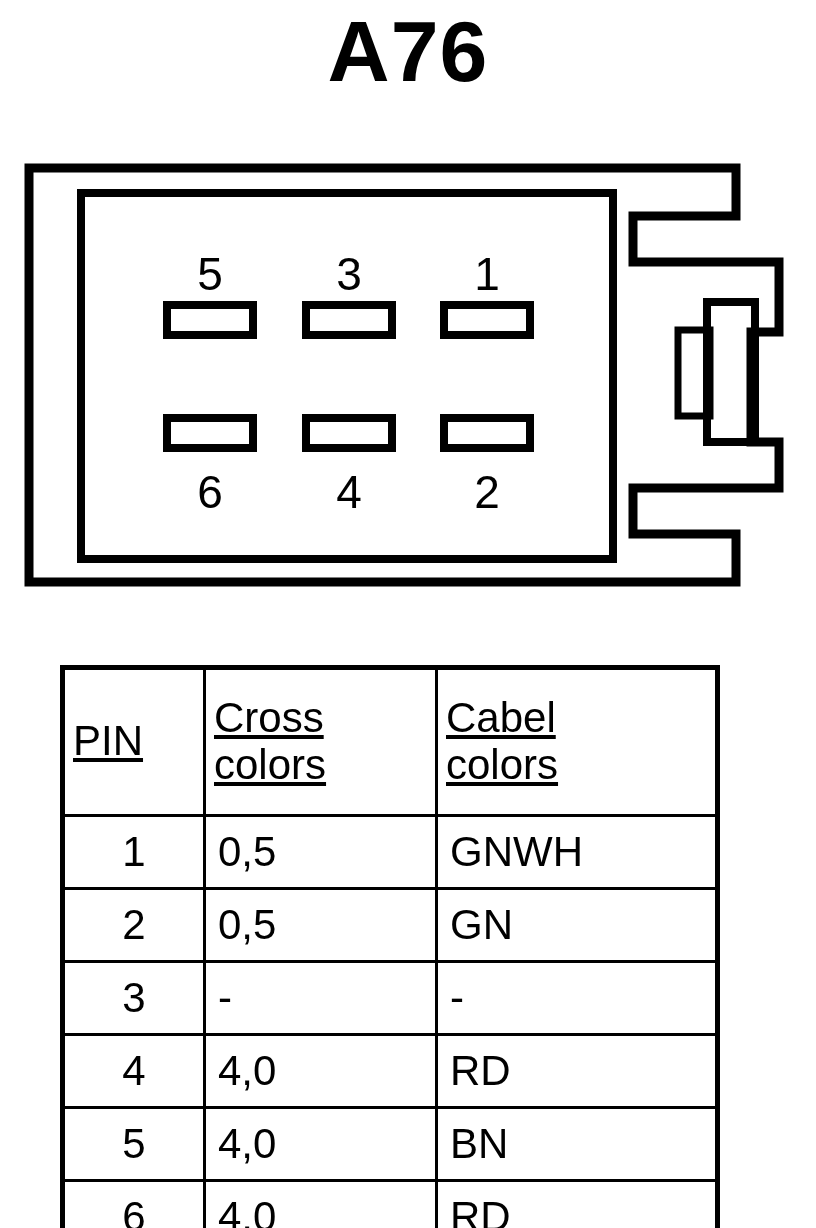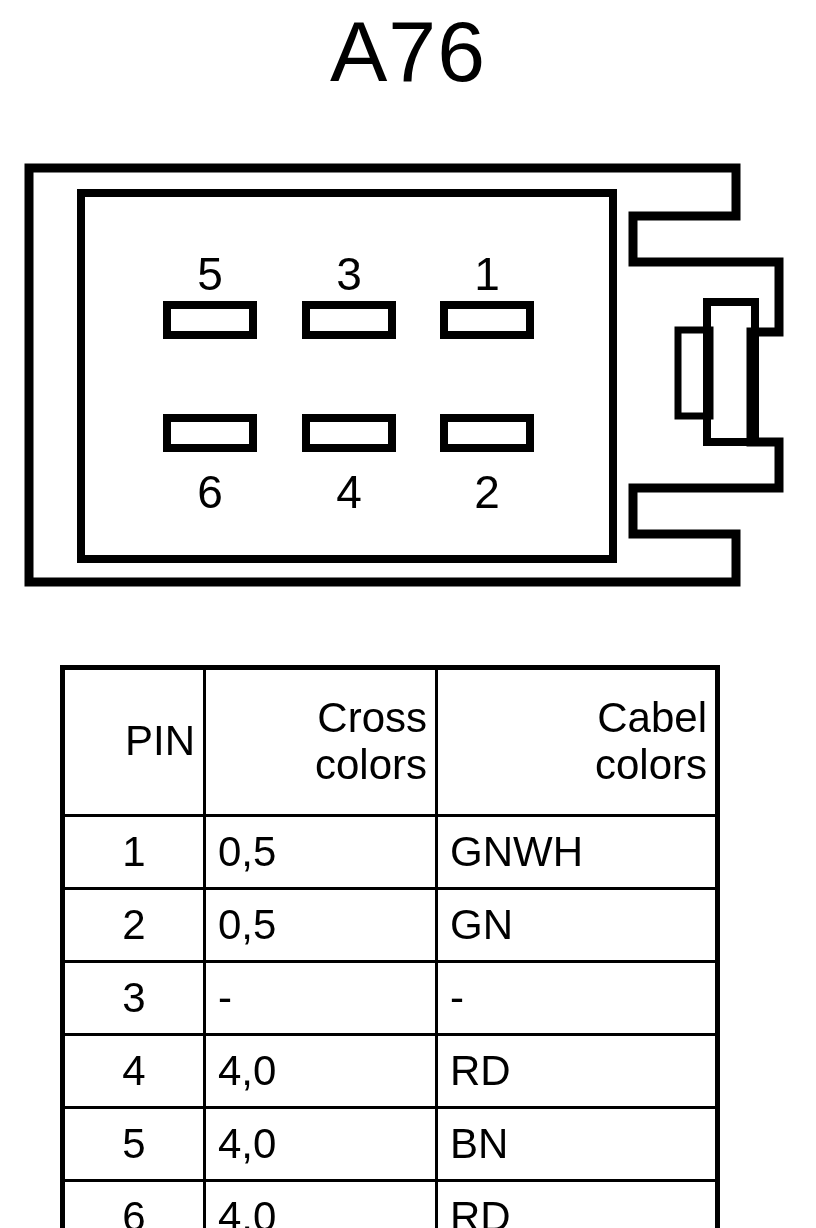--- a/index.html
+++ b/index.html
@@ -18,21 +18,21 @@
   }
 
   
   #title {
     position: absolute;
     left: 0;
     top: 8px;
     width: 816px;
     text-align: center;
     font-size: 86px;
-    font-weight: normal;
+    font-weight: bold;
     letter-spacing: 1px;
     line-height: 1;
     font-family: "Liberation Sans", sans-serif;
   }
 
   
   #connector-figure {
     position: absolute;
     left: 0;
     top: 150px;
@@ -70,25 +70,26 @@
   table#pin-table th,
   table#pin-table td {
     border: 3px solid #000000;
     font-weight: normal;
     font-size: 42px;
     line-height: 1.12;
     padding: 0 8px;
     color: #000000;
   }
   table#pin-table thead th {
-    text-align: right;
+    text-align: left;
     vertical-align: middle;
     height: 138px;
     padding-top: 2px;
     padding-bottom: 4px;
+    text-decoration: underline;
   }
   table#pin-table tbody td {
     height: 70px;
     vertical-align: middle;
   }
   table#pin-table tbody td.cell-pin {
     text-align: center;
   }
   table#pin-table tbody td.cell-cross,
   table#pin-table tbody td.cell-colors {

